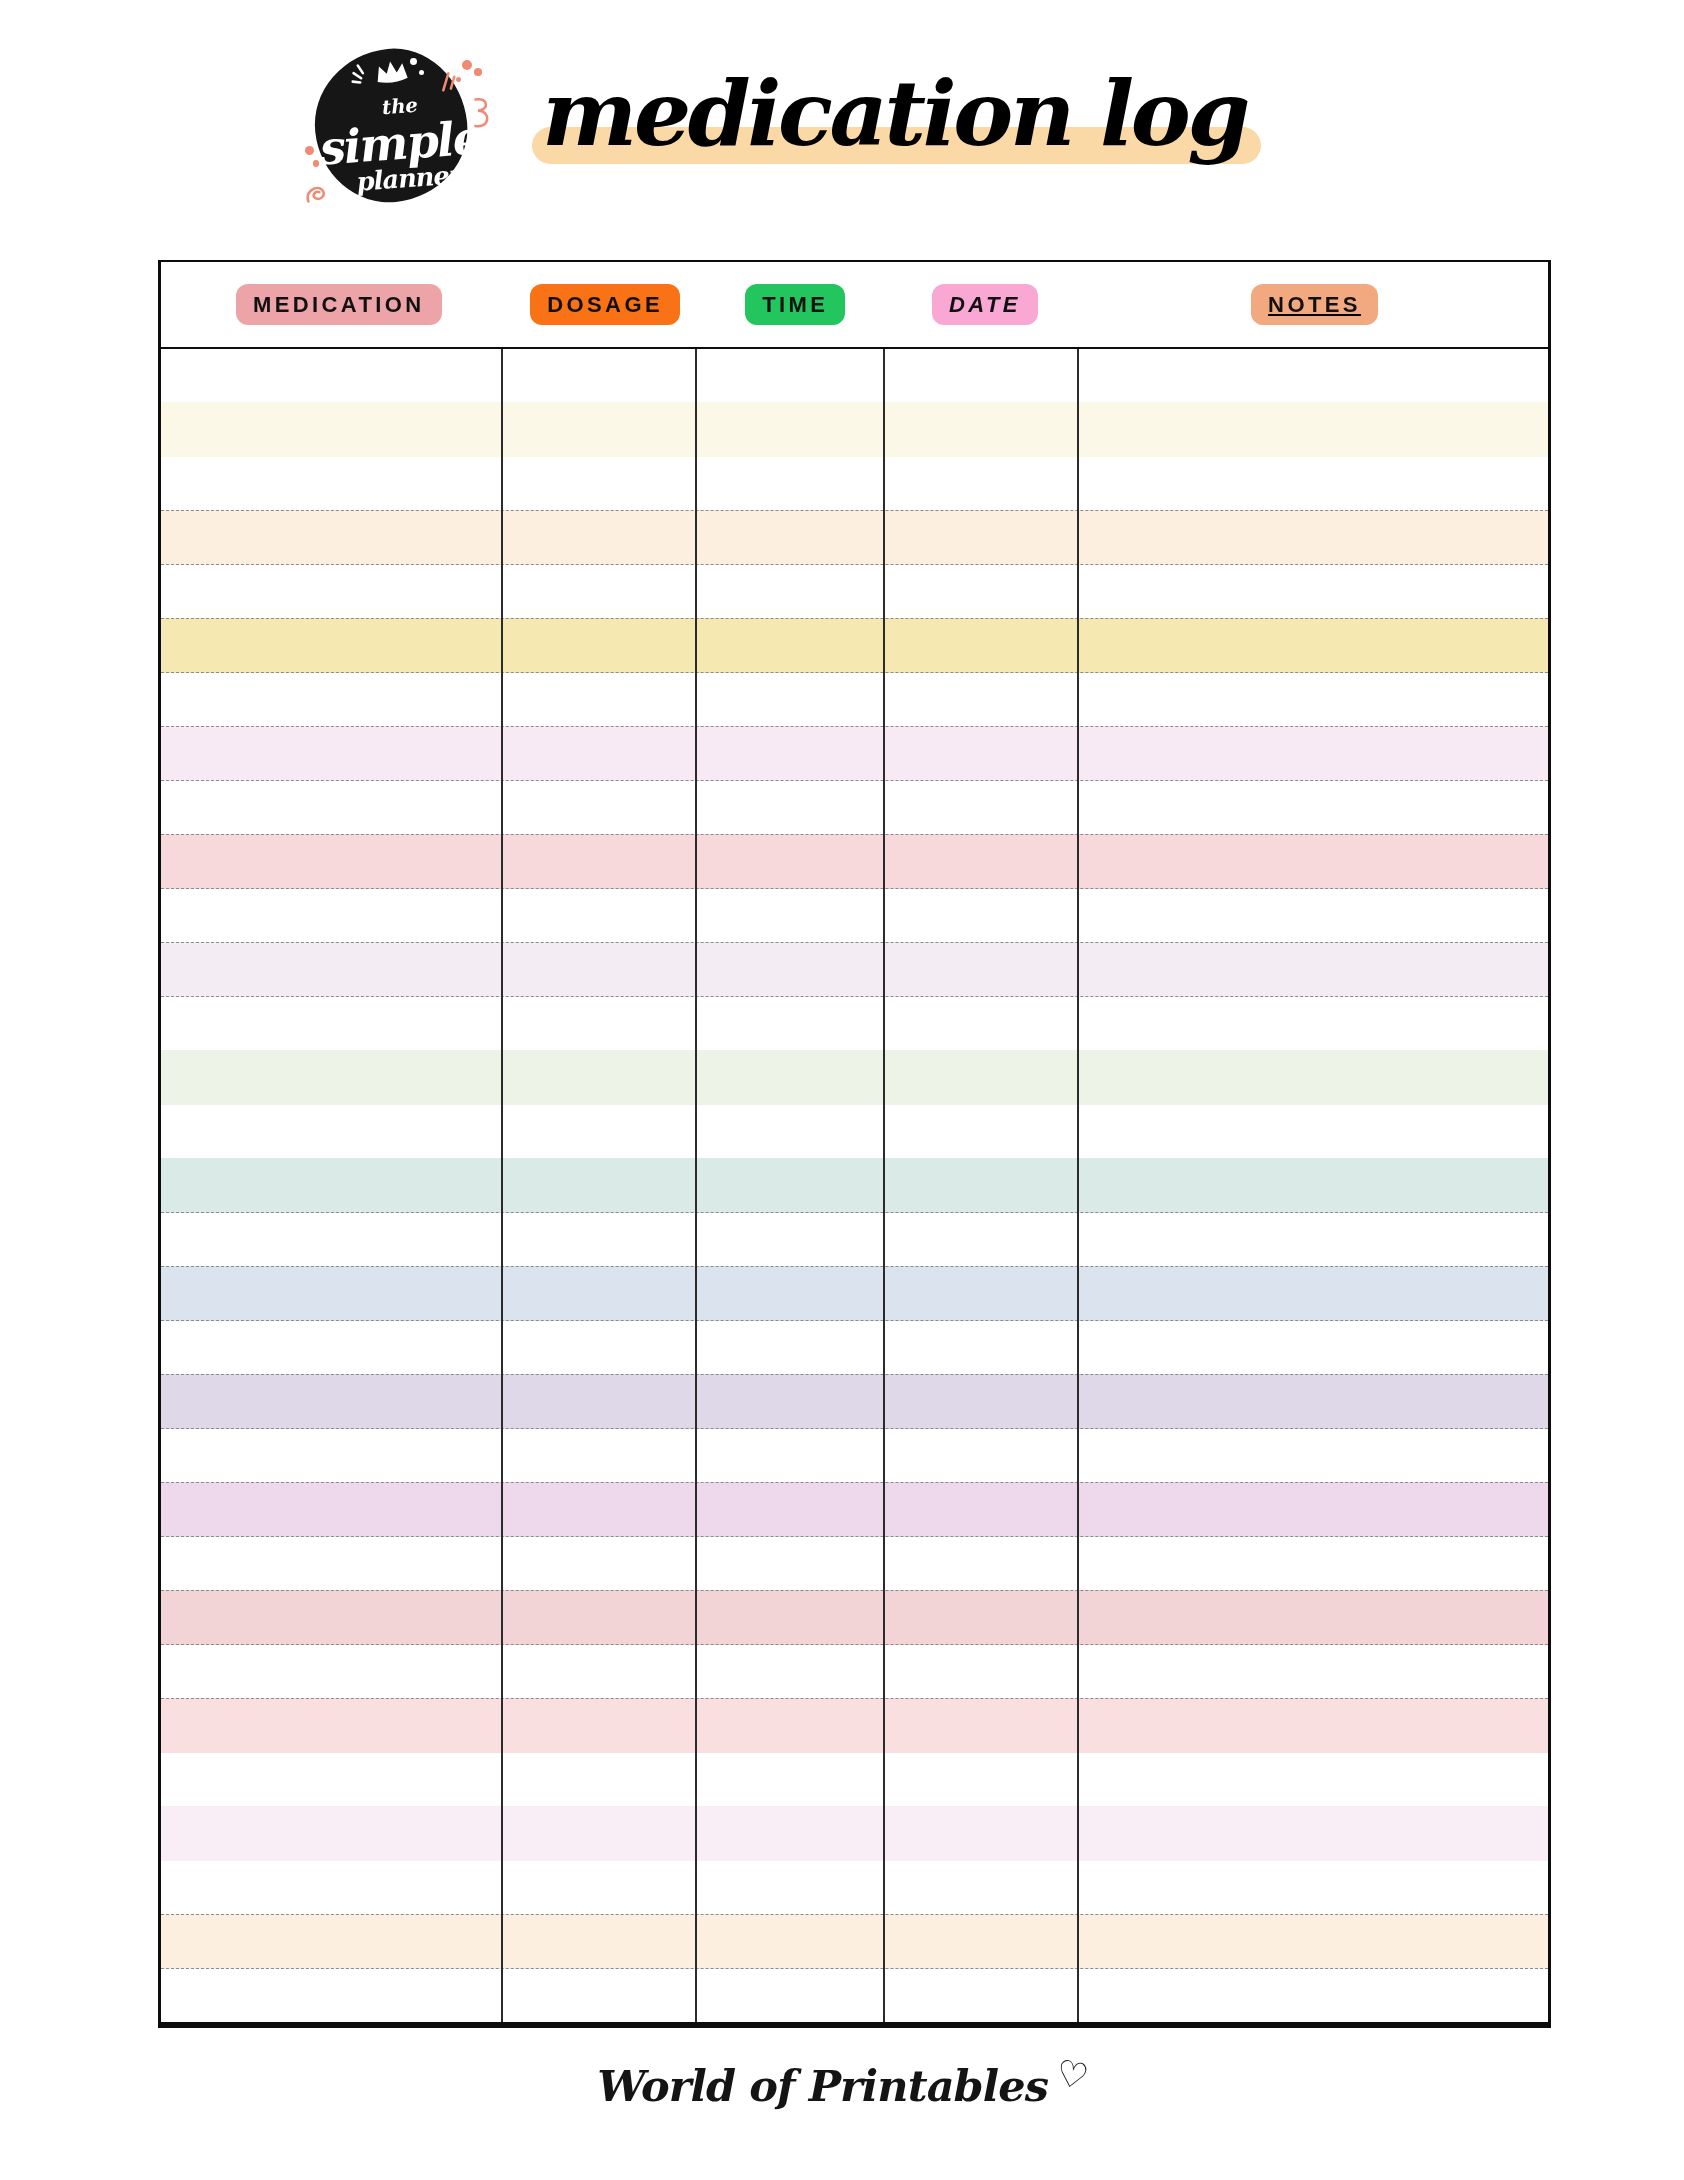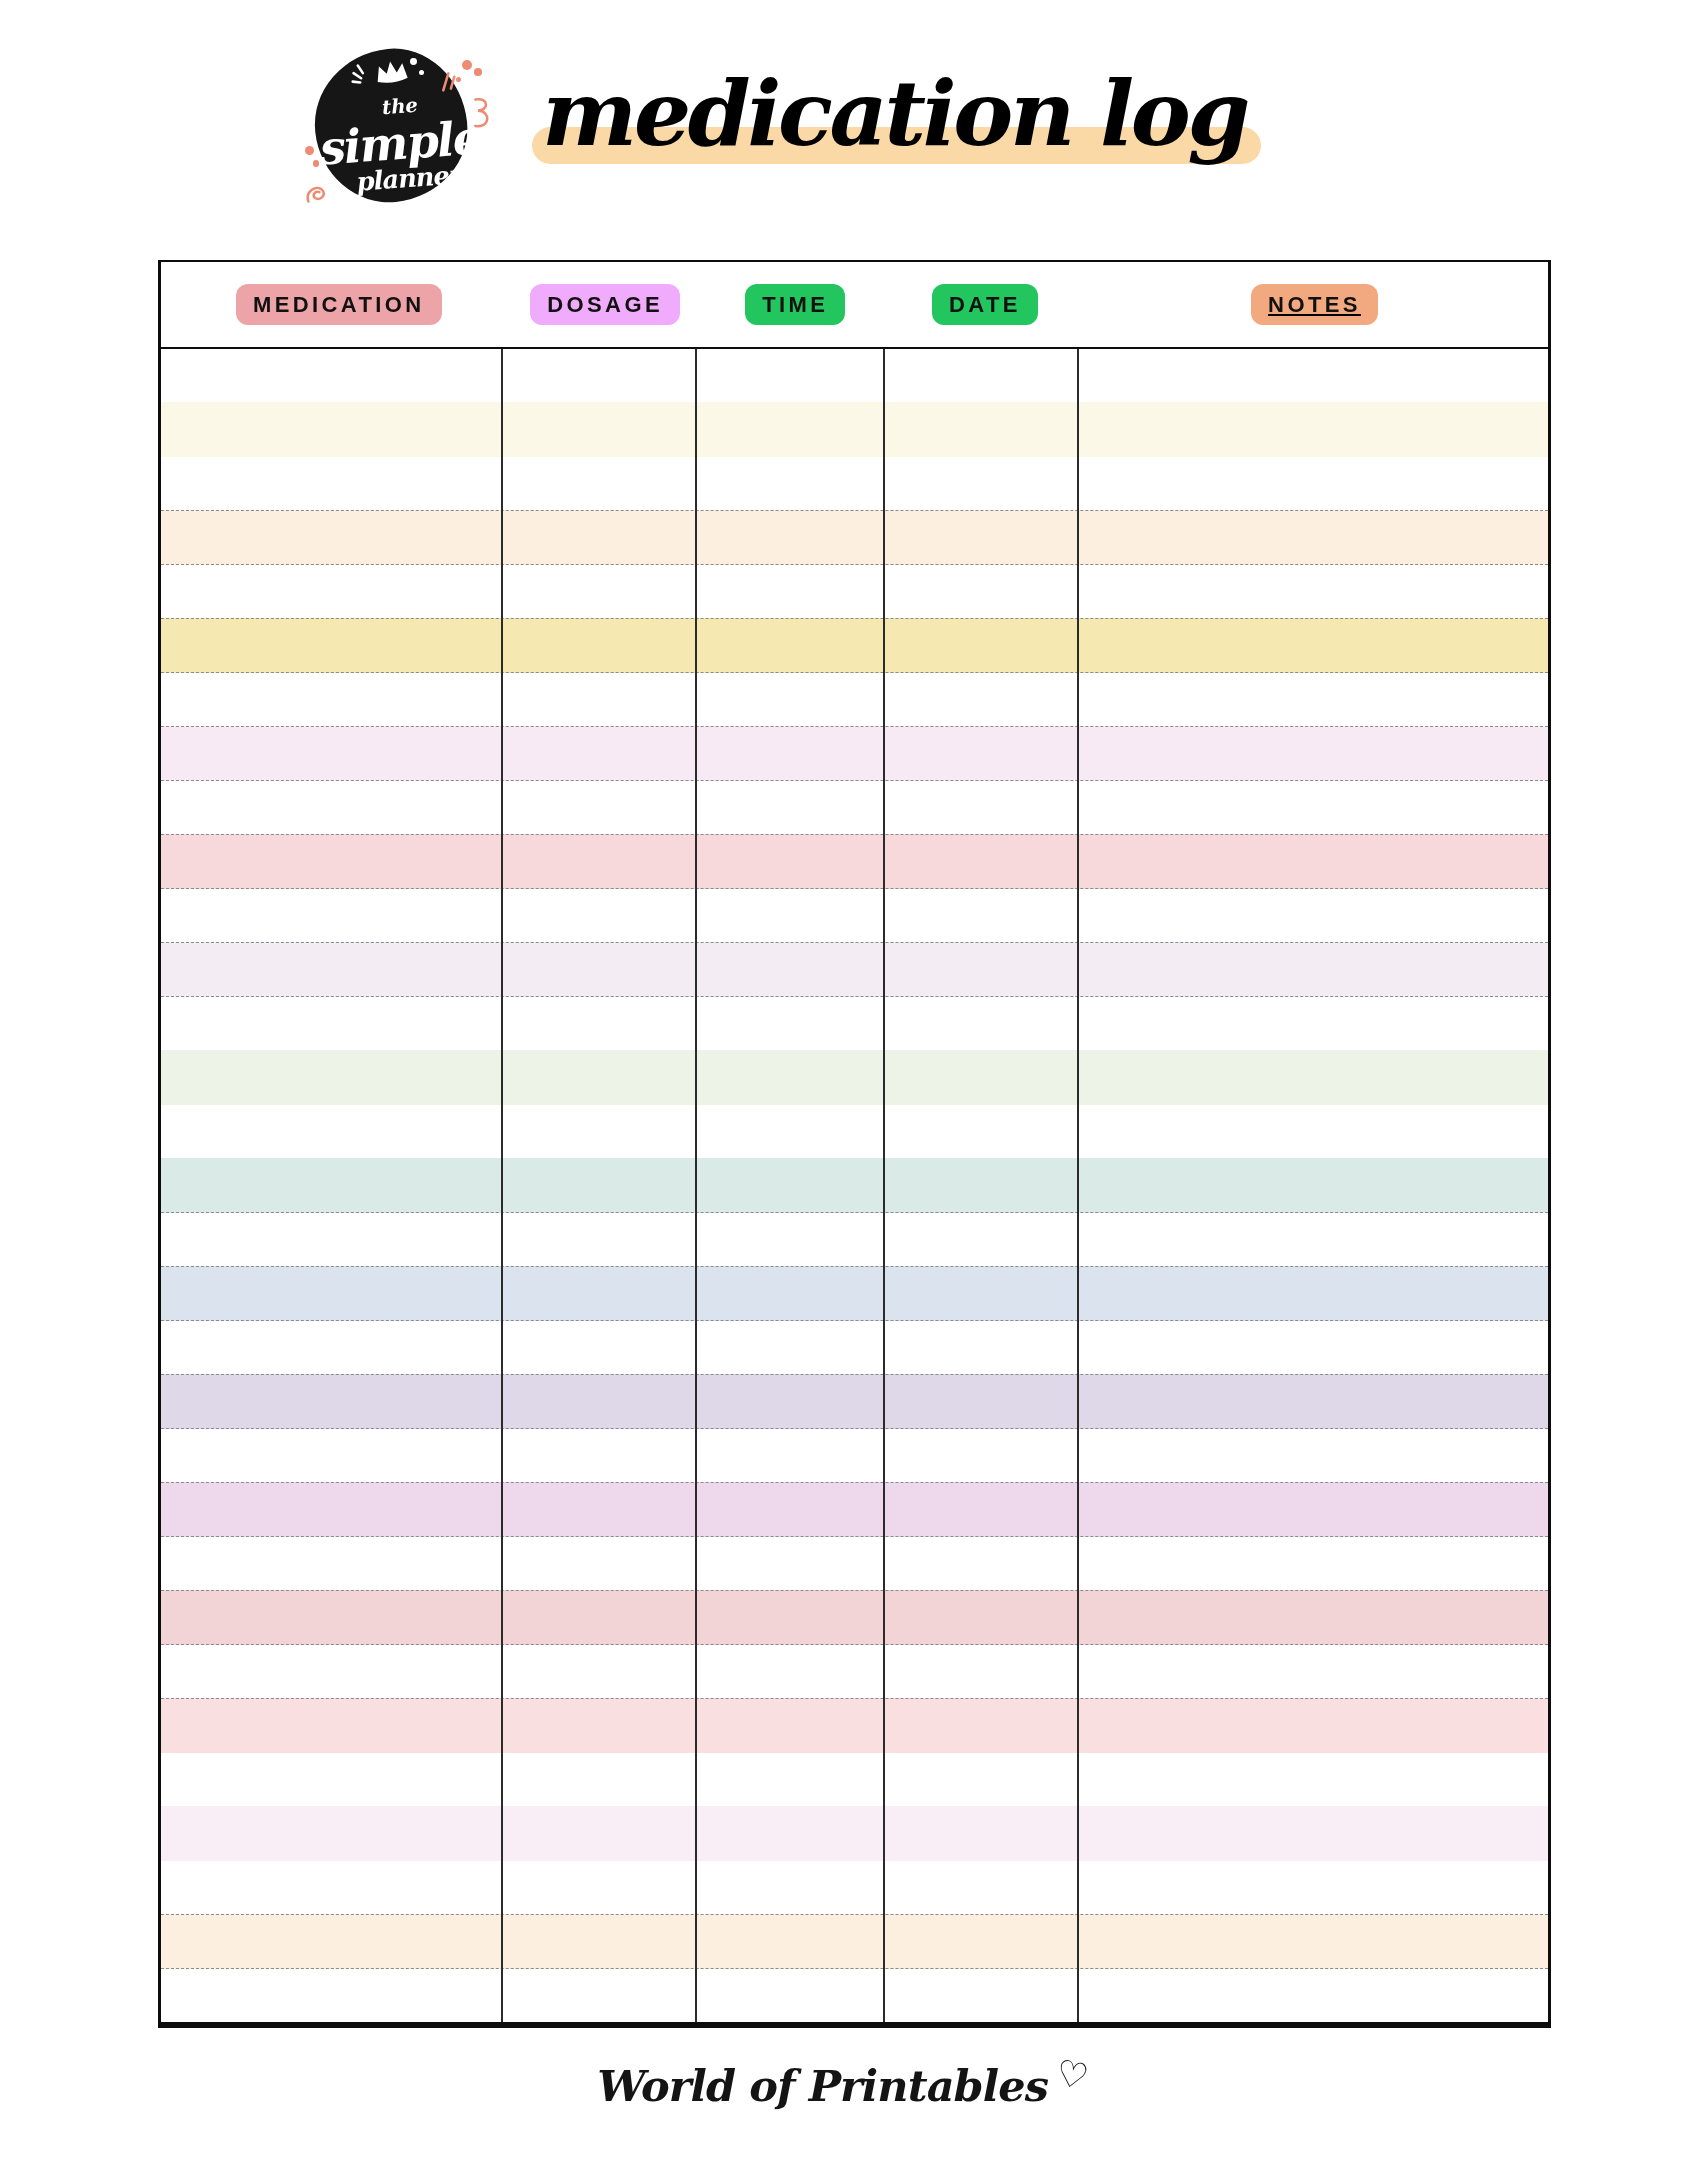--- a/index.html
+++ b/index.html
@@ -130,27 +130,27 @@
     <div class="title-highlight" id="title-highlight" style="background: rgb(251, 217, 166);"></div>
     <div class="page-title" id="page-title" style="color: #000000;">medication log</div>
   </div>
 
   <div class="sheet" id="sheet" style="border-color: rgb(13, 13, 13);">
     <div class="header-row" id="header-row" style="border-bottom: 2.6px solid rgb(13, 13, 13); padding-left: 8px;">
         <div class="header-cell" style="width: 341px;">
           <span class="col-badge" style="background: rgb(237, 164, 169);">MEDICATION</span>
         </div>
         <div class="header-cell" style="width: 194px;">
-          <span class="col-badge" style="background: #f0abfc;">DOSAGE</span>
+          <span class="col-badge" style="background: #f97316;">DOSAGE</span>
         </div>
         <div class="header-cell" style="width: 188px;">
           <span class="col-badge" style="background: #22c55e;">TIME</span>
         </div>
         <div class="header-cell" style="width: 193px;">
-          <span class="col-badge" style="background: #22c55e;">DATE</span>
+          <span class="col-badge" style="background: #f9a8d4; font-style: italic;">DATE</span>
         </div>
         <div class="header-cell" style="width: 469px; text-decoration: underline;">
           <span class="col-badge" style="background: rgb(243, 169, 127);">NOTES</span>
         </div>
       </div>
     <div class="table-body" id="table-body">
         <div class="table-row" style="height: 53px; background: rgb(255, 255, 255);"></div>
         <div class="table-row" style="height: 55px; background: rgb(252, 248, 232);"></div>
         <div class="table-row" style="height: 53px; background: rgb(255, 255, 255);"></div>
         <div class="table-row" style="height: 55px; background: rgb(253, 239, 224); border-top: 1.7px dashed rgb(139, 139, 139); border-bottom: 1.7px dashed rgb(139, 139, 139);"></div>

